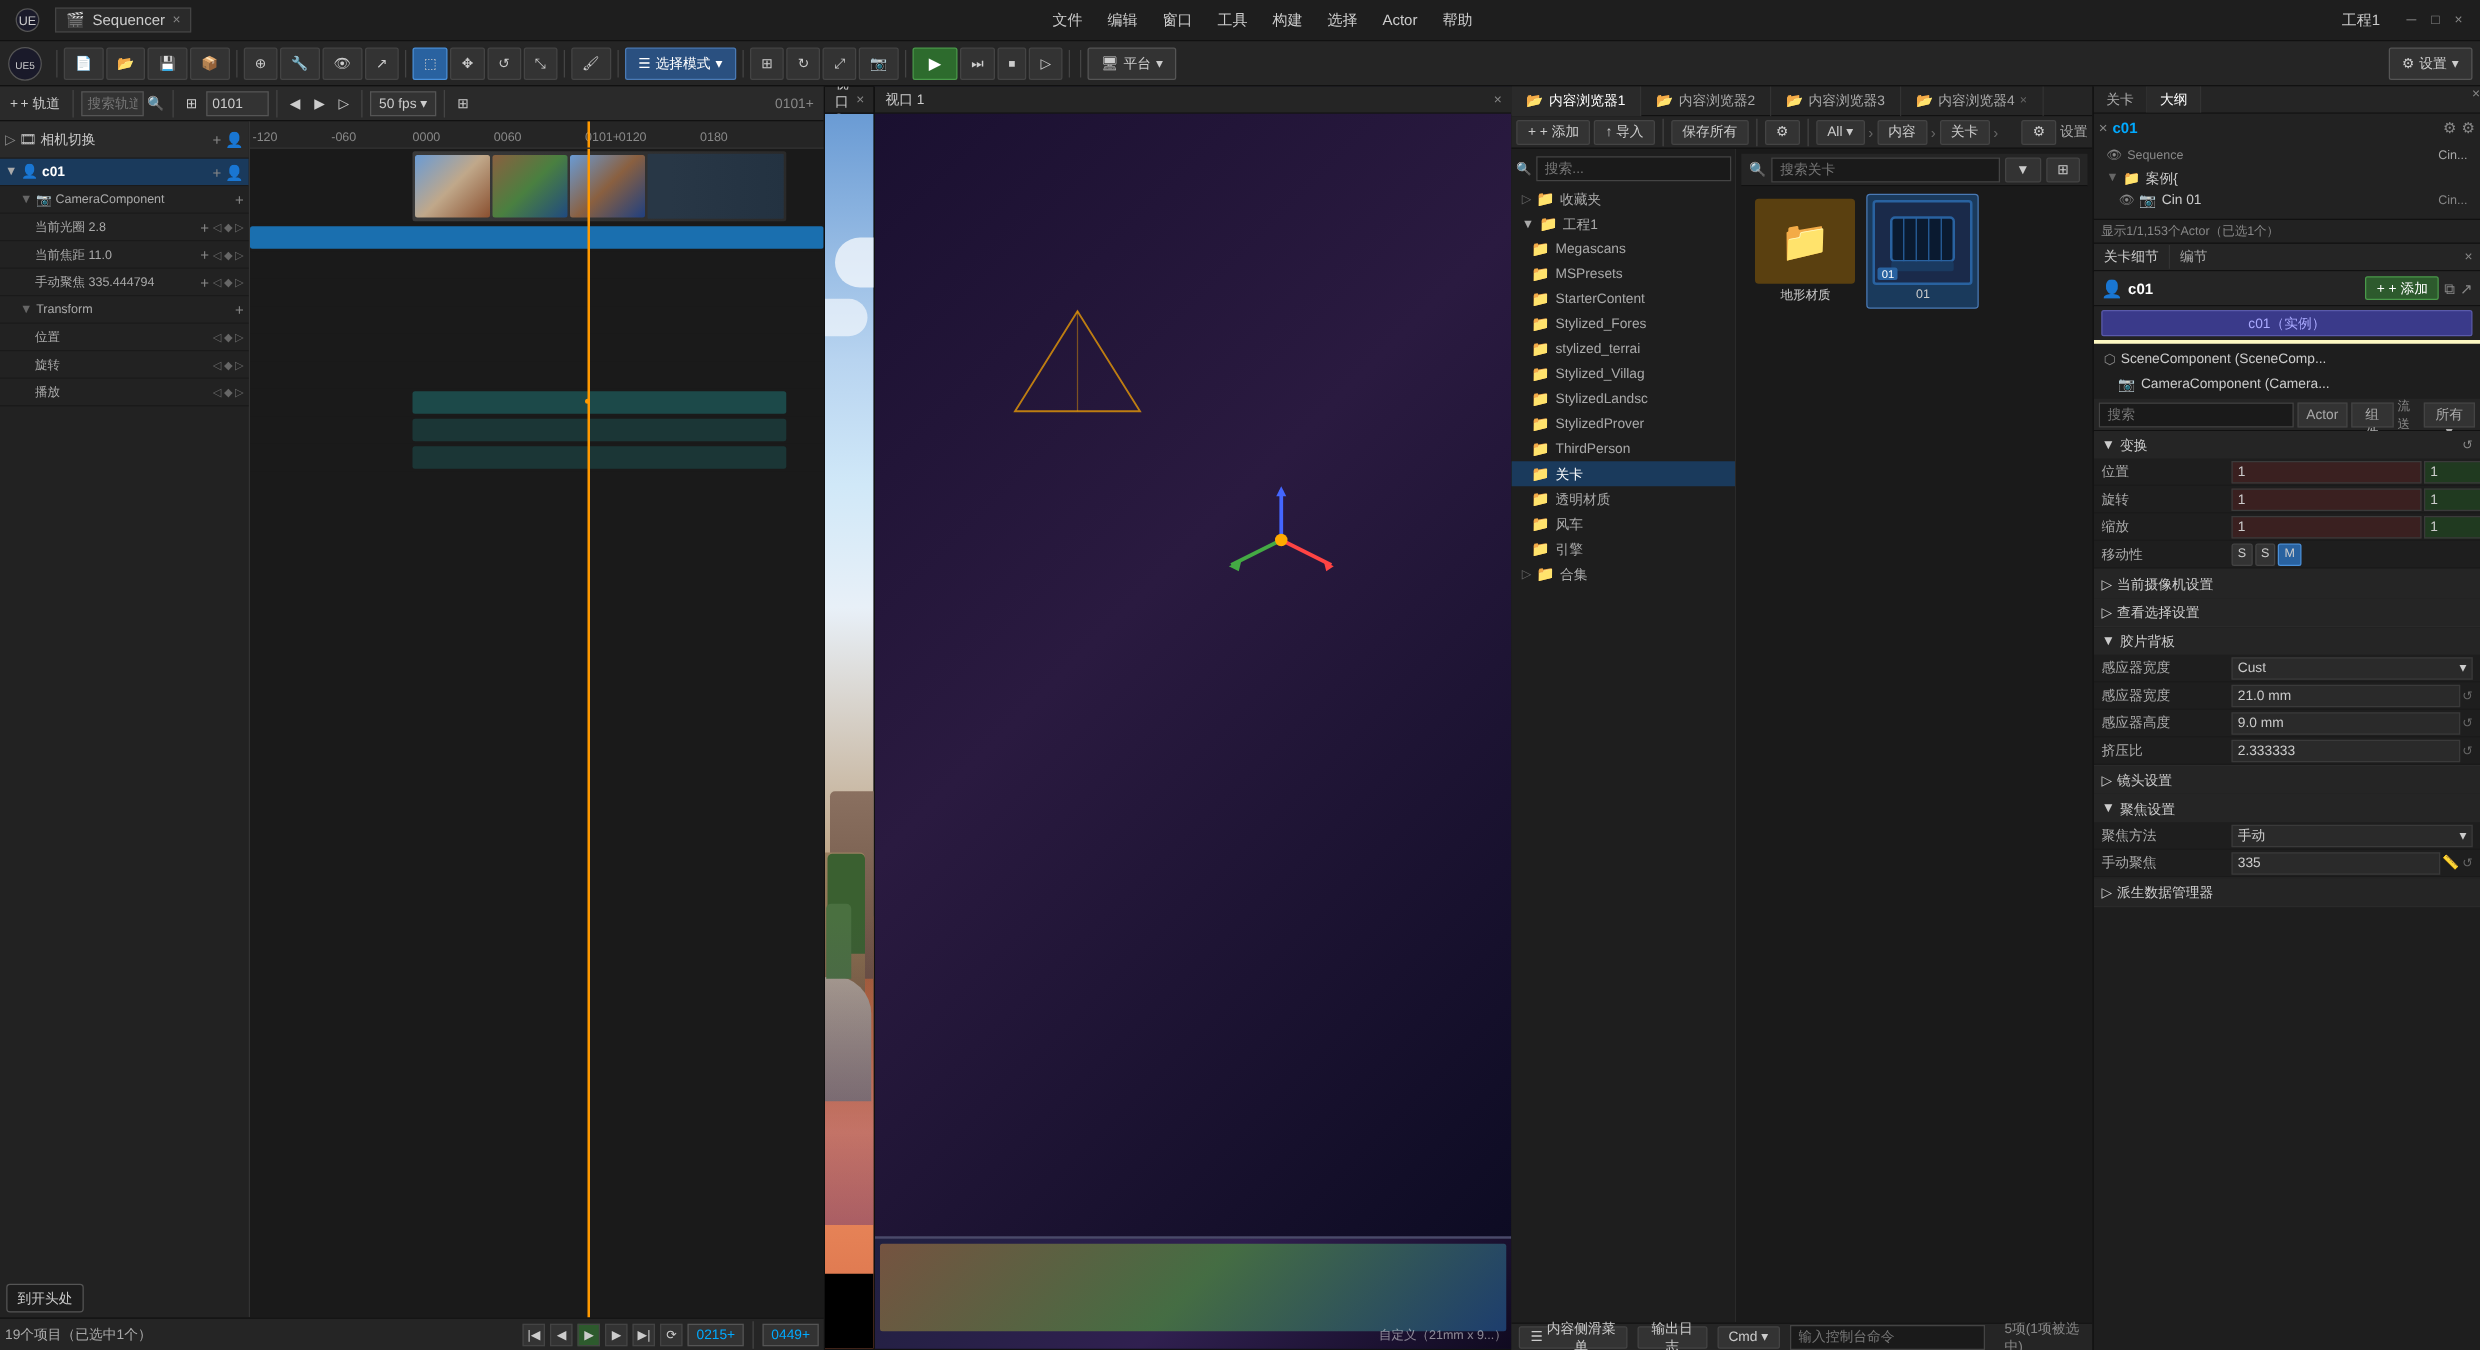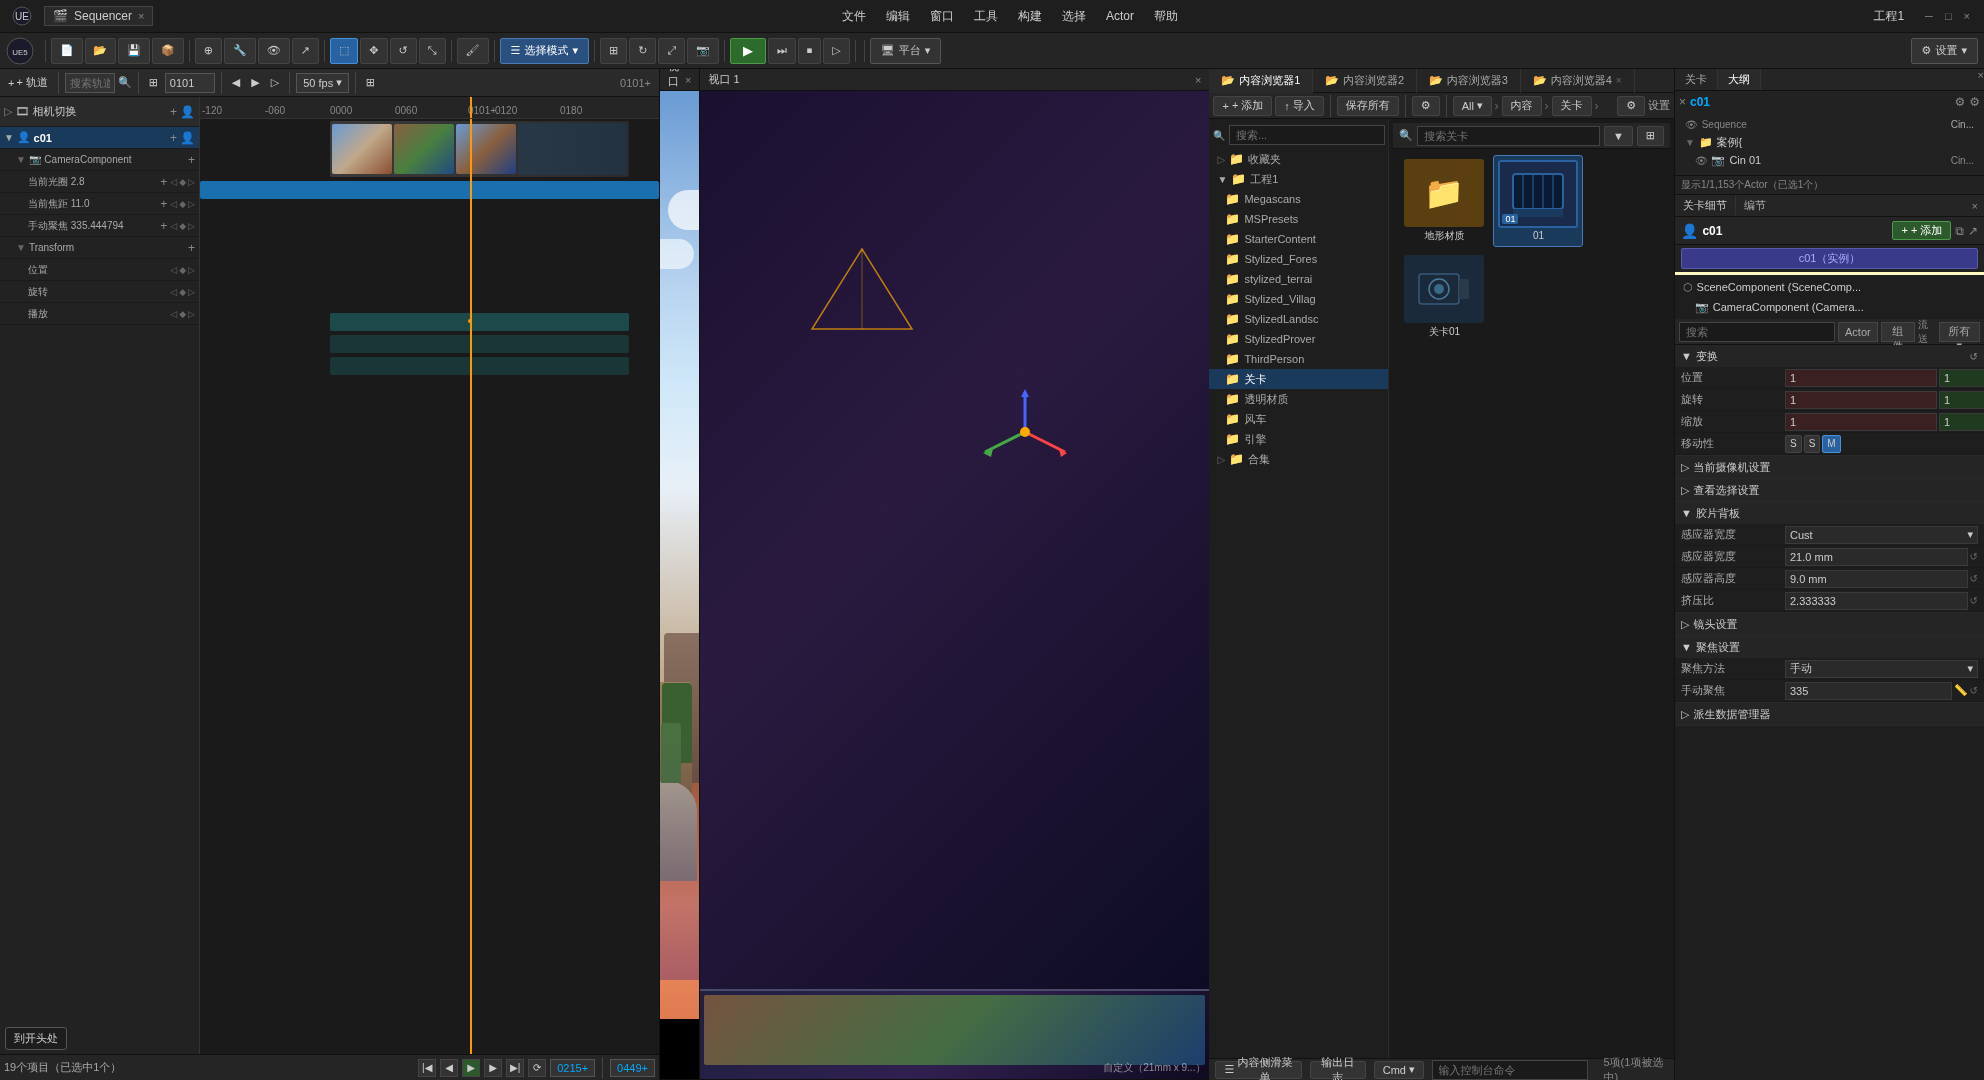--- a/index.html
+++ b/index.html
@@ -1439,31 +1439,20 @@
                   <line x1="15" y1="10" x2="15" y2="45" stroke="#2962a0" stroke-width="1"></line>
                   <line x1="25" y1="10" x2="25" y2="45" stroke="#2962a0" stroke-width="1"></line>
                   <line x1="35" y1="10" x2="35" y2="45" stroke="#2962a0" stroke-width="1"></line>
                   <line x1="45" y1="10" x2="45" y2="45" stroke="#2962a0" stroke-width="1"></line>
                 </svg>
                 <div class="asset-badge">01</div>
               </div>
               <span class="asset-label">01</span>
             </div>
 
-            <div class="asset-item">
-              <div class="asset-thumb cam-thumb">
-                <svg width="60" height="60" viewBox="0 0 60 60">
-                  <rect x="5" y="15" width="40" height="30" rx="3" fill="#1a2a3a" stroke="#3a5a7a" stroke-width="1.5"></rect>
-                  <circle cx="25" cy="30" r="10" fill="none" stroke="#4a7a9a" stroke-width="1.5"></circle>
-                  <circle cx="25" cy="30" r="5" fill="#3a6a8a"></circle>
-                  <rect x="45" y="20" width="10" height="20" rx="2" fill="#2a3a4a"></rect>
-                </svg>
-              </div>
-              <span class="asset-label">关卡01</span>
-            </div>
 
 
           </div>
         </div>
       </div>
 
       <div class="cb-statusbar">
         <button class="cb-statusbar-btn">
           <span>☰</span>
           <span>内容侧滑菜单</span>

